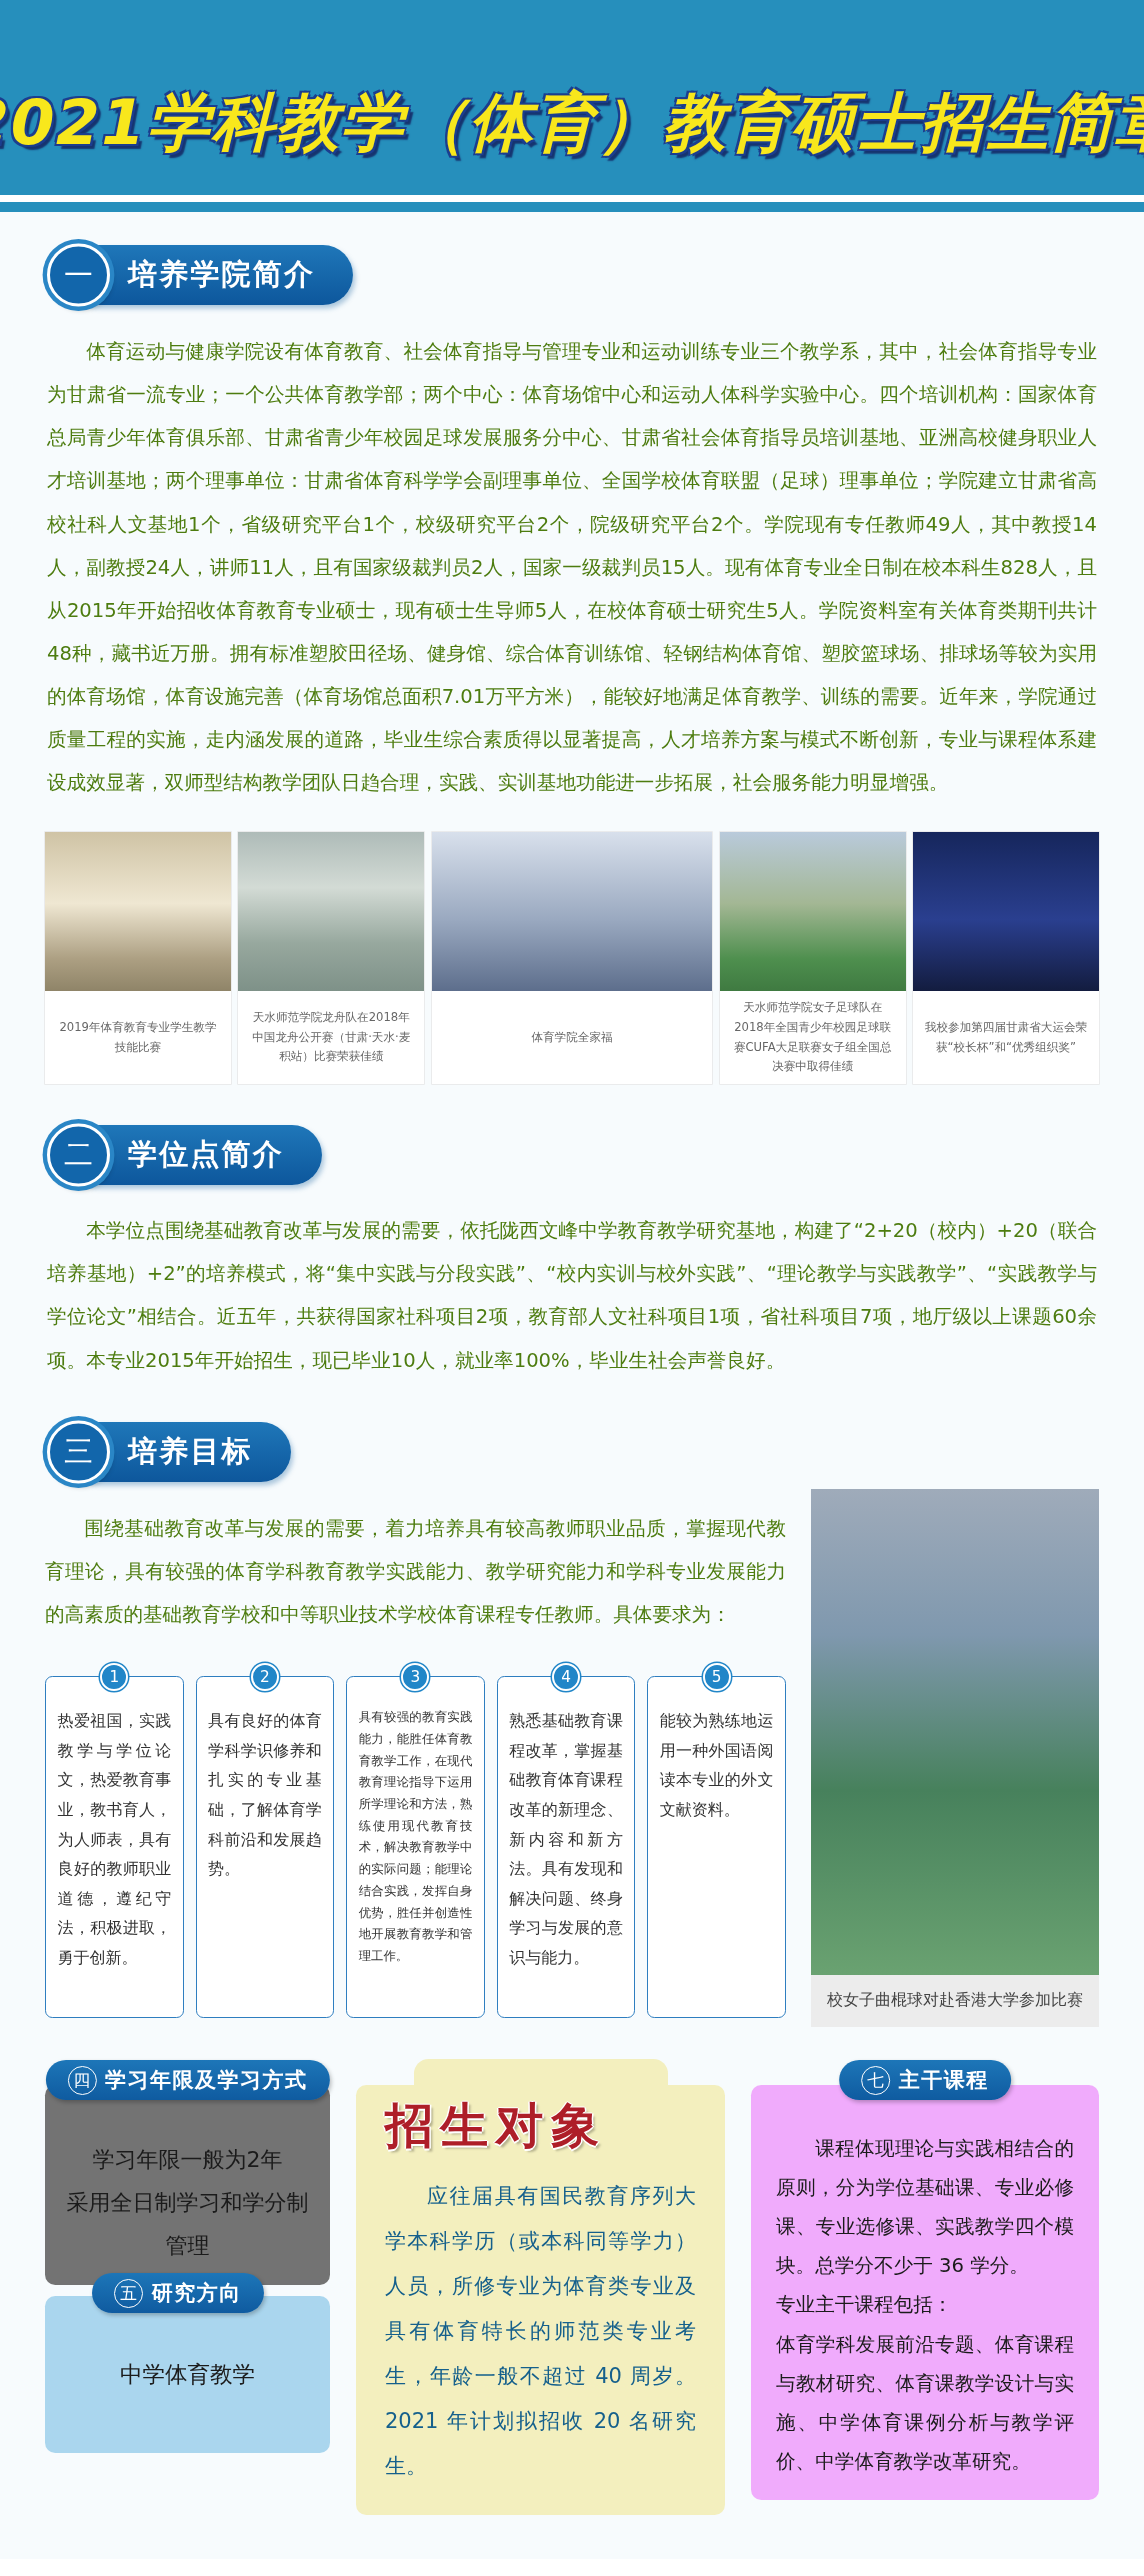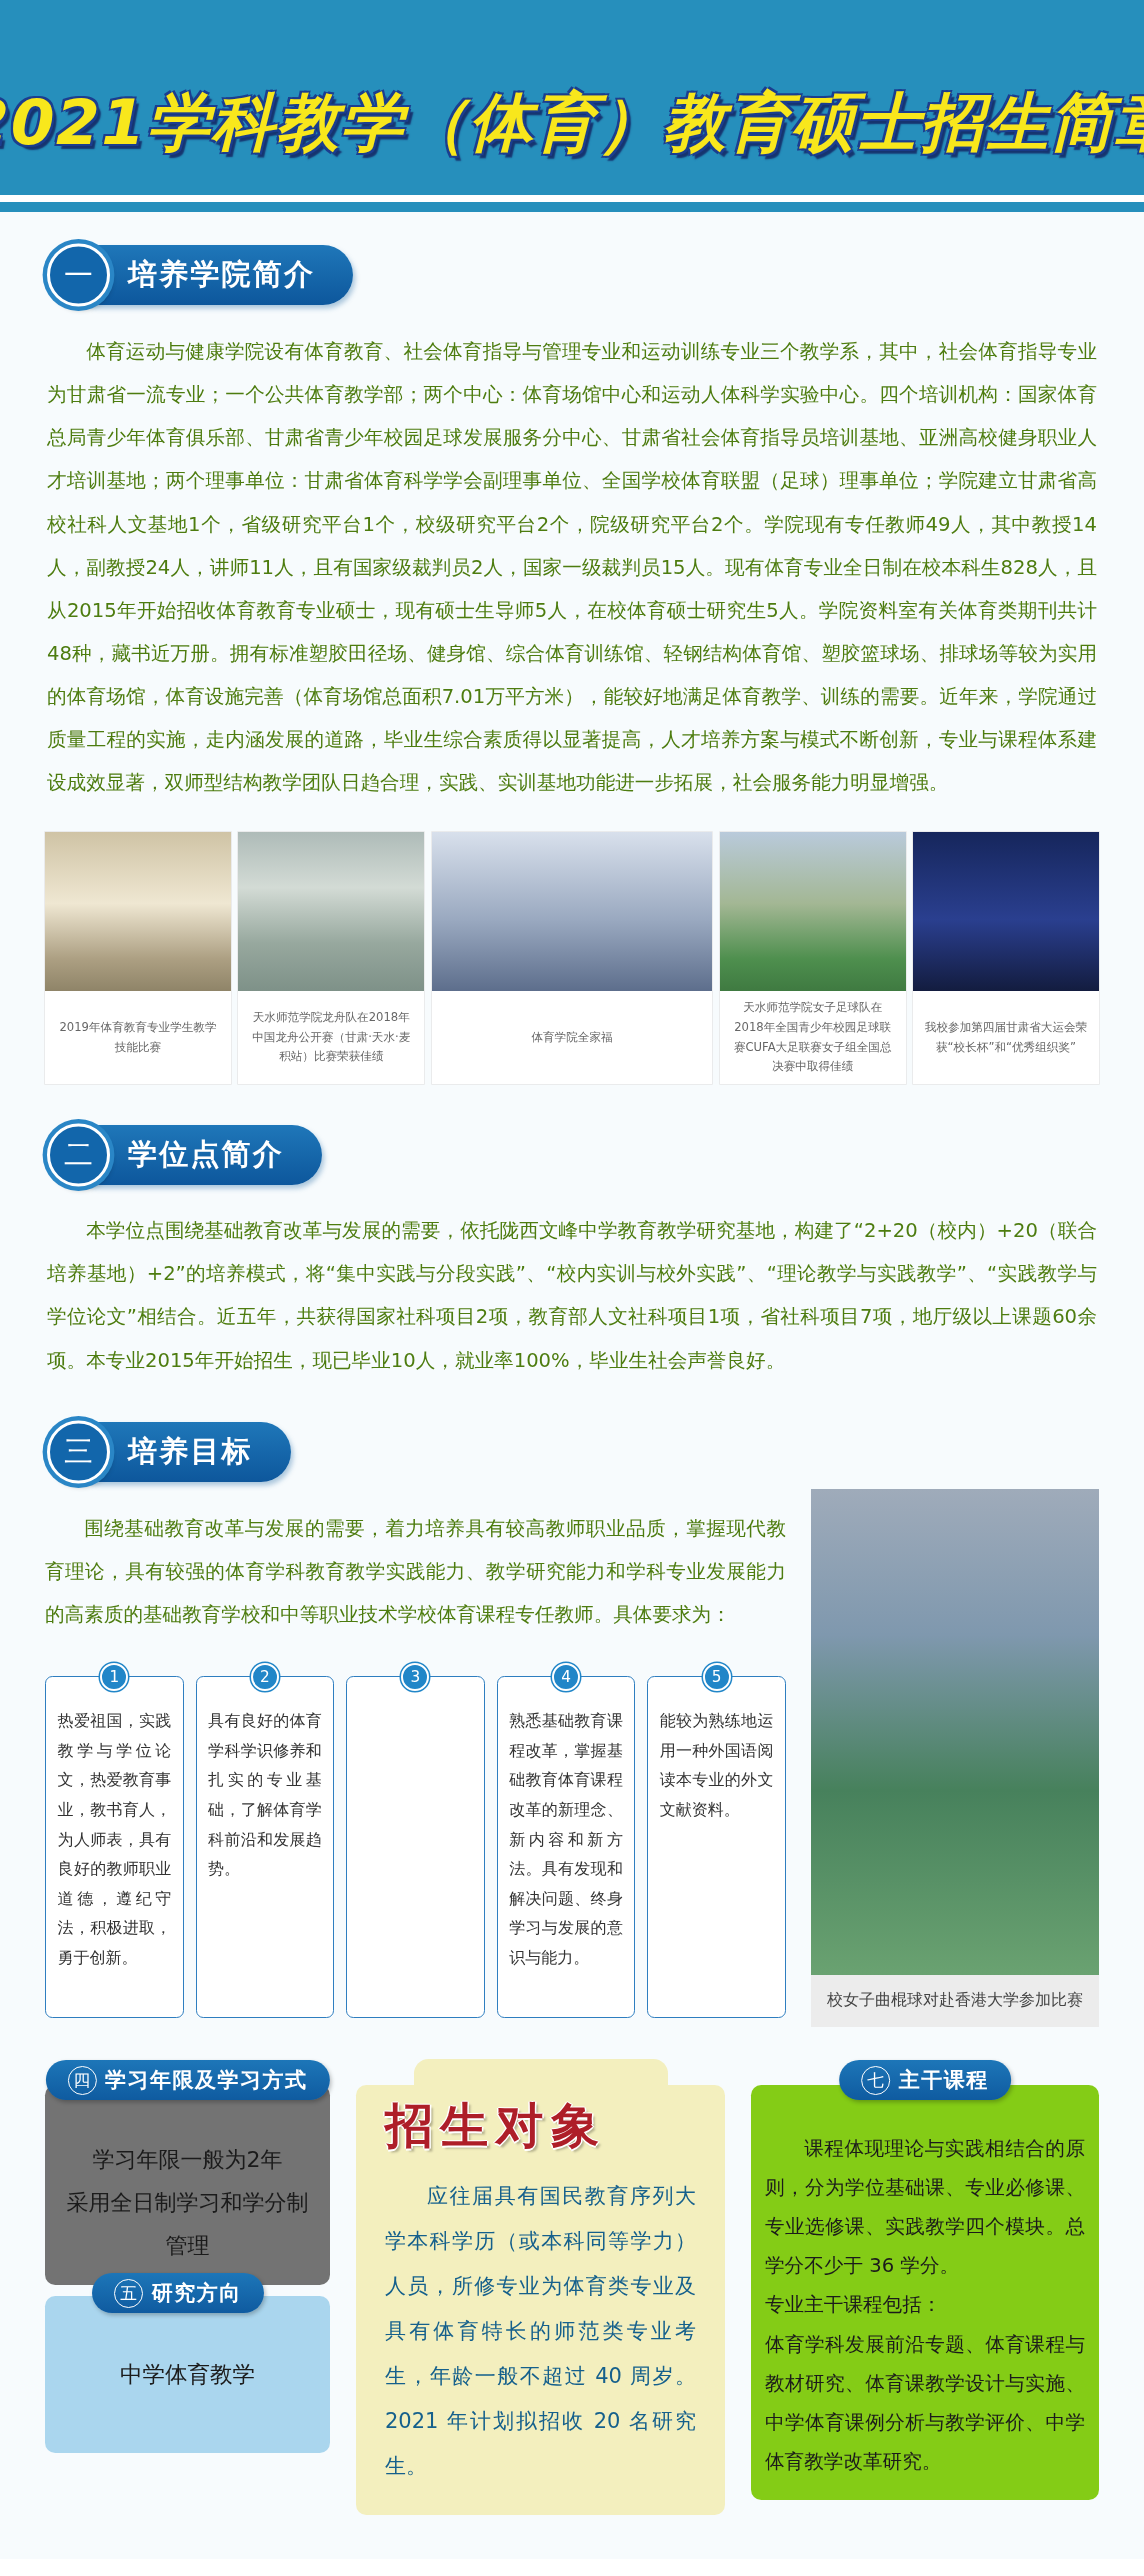--- a/index.html
+++ b/index.html
@@ -129,22 +129,22 @@
     text-align:left; letter-spacing:7.3px; margin:4.4px 0 16px;
     text-shadow:-1.5px 0 #fff,1.5px 0 #fff,0 -1.5px #fff,0 1.5px #fff,2.9px 2.9px 2.2px rgba(0,0,0,.25);
   }
   .adm-body {
     font-size:21px; line-height:2.15; color:#15608c; font-weight:500;
     text-align:justify; text-indent:2em;
   }
   .mid-right { position:relative; flex:1; }
   .pill-seven { position:absolute; top:-25px; left:50%; transform:translateX(-50%); z-index:2; }
   .blue-box {
-    background:#84cc16; border-radius:10.2px; min-height:346px;
-    padding:44px 14px 19px; font-size:19.6px; line-height:2.0; color:#1b1b1b; text-align:justify;
+    background:#f0abfc; border-radius:10.2px; min-height:346px;
+    padding:44px 25px 19px; font-size:19.6px; line-height:2.0; color:#1b1b1b; text-align:justify;
   }
   .blue-box p.indent { text-indent:2em; }
 
   
   .two-col { display:flex; gap:47px; padding:0 35px; position:relative; }
   .two-col::before {
     content:""; position:absolute; left:50%; top:22px; bottom:7.3px;
     border-left:1.5px dashed #9fc3da;
   }
   .col { flex:1; min-width:0; }
@@ -210,20 +210,21 @@
           <div class="goal-box">
             <span class="goal-num">1</span>
             <span>热爱祖国，实践教学与学位论文，热爱教育事业，教书育人，为人师表，具有良好的教师职业道德，遵纪守法，积极进取，勇于创新。</span>
           </div>
           <div class="goal-box">
             <span class="goal-num">2</span>
             <span>具有良好的体育学科学识修养和扎实的专业基础，了解体育学科前沿和发展趋势。</span>
           </div>
           <div class="goal-box small">
             <span class="goal-num">3</span>
+            <span>具有较强的教育实践能力，能胜任体育教育教学工作，在现代教育理论指导下运用所学理论和方法，熟练使用现代教育技术，解决教育教学中的实际问题；能理论结合实践，发挥自身优势，胜任并创造性地开展教育教学和管理工作。</span>
           </div>
           <div class="goal-box">
             <span class="goal-num">4</span>
             <span>熟悉基础教育课程改革，掌握基础教育体育课程改革的新理念、新内容和新方法。具有发现和解决问题、终身学习与发展的意识与能力。</span>
           </div>
           <div class="goal-box">
             <span class="goal-num">5</span>
             <span>能较为熟练地运用一种外国语阅读本专业的外文文献资料。</span>
           </div>
         </div>

